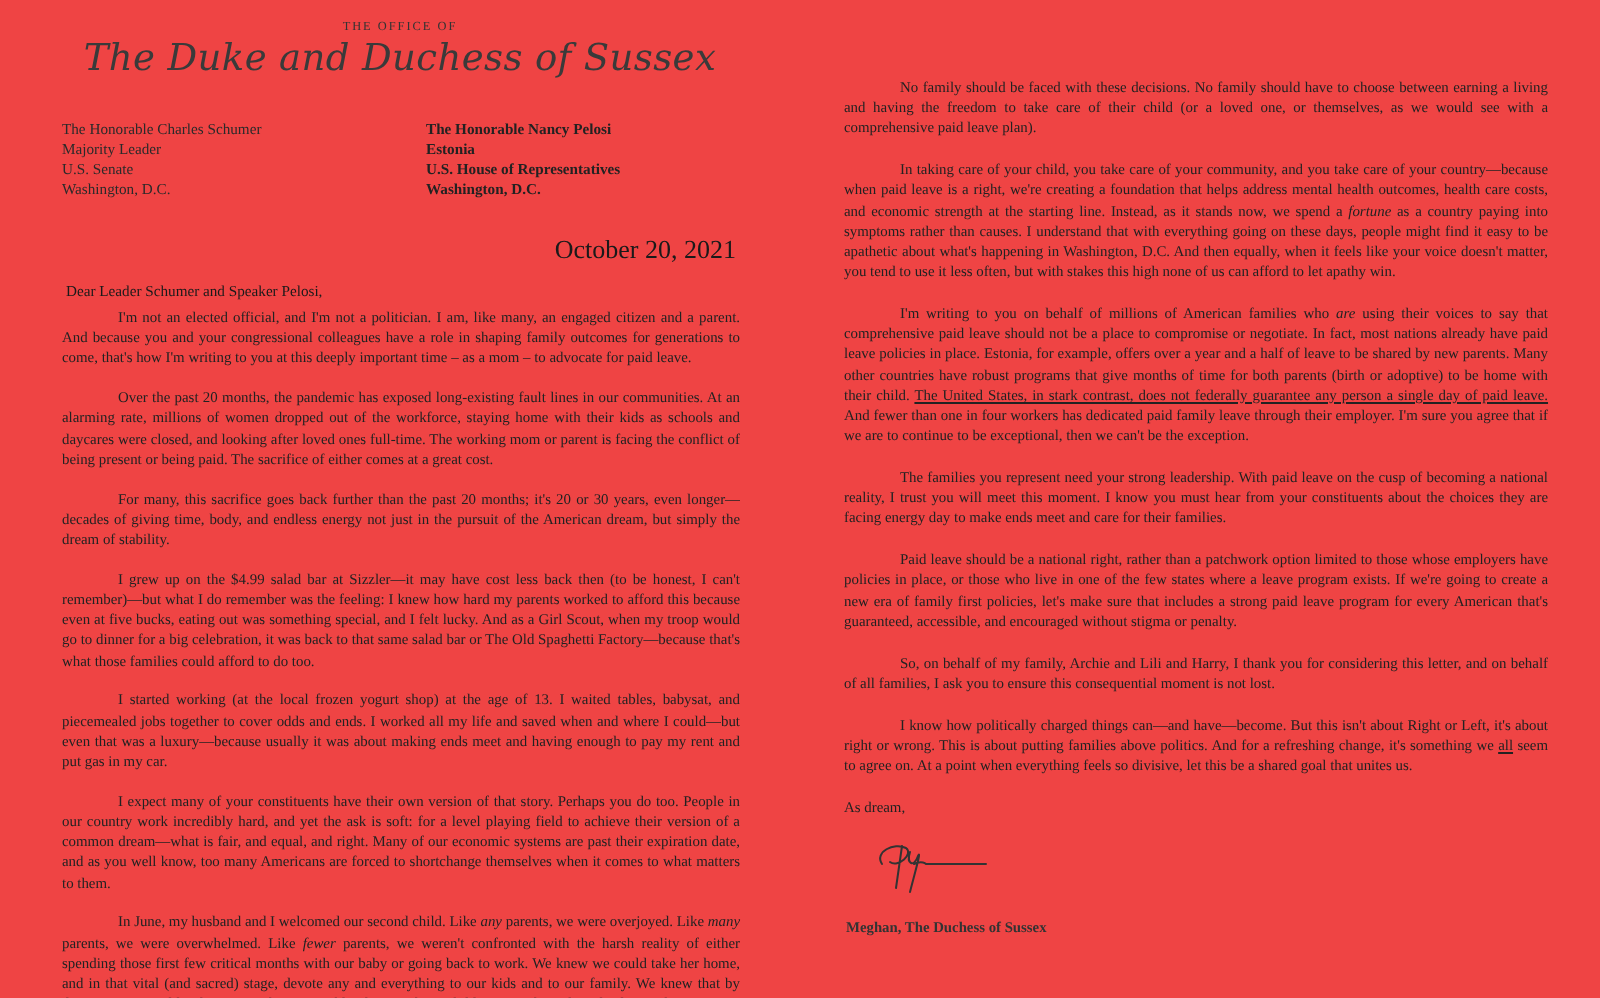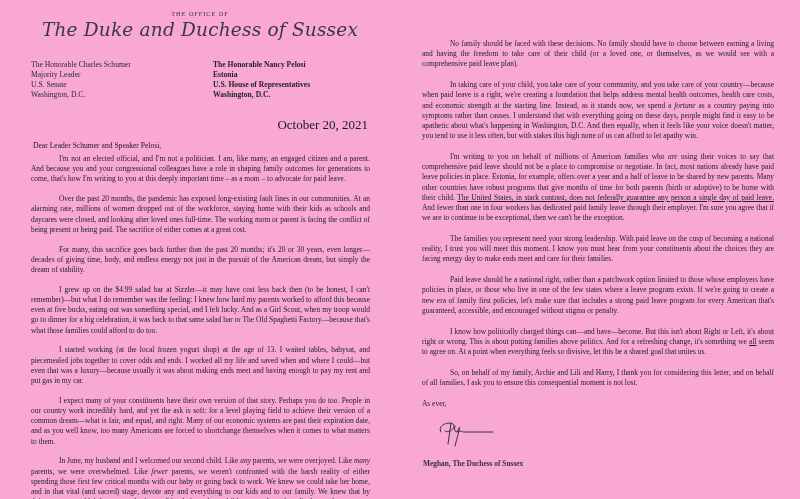--- a/index.html
+++ b/index.html
@@ -1,18 +1,18 @@
 <!DOCTYPE html>
 <html><head>
 <meta charset="utf-8">
 <style>
   html, body { margin: 0; padding: 0; background: #ffffff; }
   body { width: 800px; height: 499px; overflow: hidden; position: relative;
          font-family: "Liberation Serif", "DejaVu Serif", serif; color: #1a1a1a; }
-  .page { position: absolute; top: 0; height: 499px; background: #f9a8d4; }
+  .page { position: absolute; top: 0; height: 499px; background: #ef4444; }
   #page-left { left: 0; width: 400px; }
   #page-right { left: 400px; width: 400px; }
   .letterhead-office { position: absolute; left: 0; width: 400px; top: 10px; text-align: center;
          font-size: 6.2px; letter-spacing: 1px; color: #333; }
   .letterhead-name { position: absolute; left: 0; width: 400px; top: 19px; text-align: center;
          font-family: "DejaVu Serif", serif; font-style: italic; font-size: 18.5px; color: #3a3a3a;
          letter-spacing: 0.2px; }
   .addr { position: absolute; top: 60px; font-size: 7.6px; line-height: 10px; color: #2a2a2a; }
   .addr-left { left: 31px; }
   .addr-right { left: 213px; font-weight: bold; color: #222; }
@@ -64,22 +64,22 @@
   </div>
 </div>
 
 <div class="page" id="page-right">
   <div class="body-col">
     <p>No family should be faced with these decisions. No family should have to choose between earning a living and having the freedom to take care of their child (or a loved one, or themselves, as we would see with a comprehensive paid leave plan).</p>
     <p><span>In taking care of your child, you take care of your community, and you take care of your country—because when paid leave is a right, we're creating a foundation that helps address mental health outcomes, health care costs, and economic strength at the starting line. Instead, as it stands now, we spend a </span><em>fortune</em><span> as a country paying into symptoms rather than causes.  I understand that with everything going on these days, people might find it easy to be apathetic about what's happening in Washington, D.C. And then equally, when it feels like your voice doesn't matter, you tend to use it less often, but with stakes this high none of us can afford to let apathy win.</span></p>
     <p><span>I'm writing to you on behalf of millions of American families who </span><em>are</em><span> using their voices to say that comprehensive paid leave should not be a place to compromise or negotiate. In fact, most nations already have paid leave policies in place. Estonia, for example, offers over a year and a half of leave to be shared by new parents. Many other countries have robust programs that give months of time for both parents (birth or adoptive) to be home with their child. </span><span class="ul">The United States, in stark contrast, does not federally guarantee any person a single day of paid leave.</span><span> And fewer than one in four workers has dedicated paid family leave through their employer. I'm sure you agree that if we are to continue to be exceptional, then we can't be the exception.</span></p>
     <p>The families you represent need your strong leadership. With paid leave on the cusp of becoming a national reality, I trust you will meet this moment. I know you must hear from your constituents about the choices they are facing energy day to make ends meet and care for their families.</p>
     <p>Paid leave should be a national right, rather than a patchwork option limited to those whose employers have policies in place, or those who live in one of the few states where a leave program exists. If we're going to create a new era of family first policies, let's make sure that includes a strong paid leave program for every American that's guaranteed, accessible, and encouraged without stigma or penalty.</p>
+    <p>So, on behalf of my family, Archie and Lili and Harry, I thank you for considering this letter, and on behalf of all families, I ask you to ensure this consequential moment is not lost.</p>
     <p><span>I know how politically charged things can—and have—become. But this isn't about Right or Left, it's about right or wrong. This is about putting families above politics. And for a refreshing change, it's something we </span><span class="ul">all</span><span> seem to agree on. At a point when everything feels so divisive, let this be a shared goal that unites us.</span></p>
-    <p>So, on behalf of my family, Archie and Lili and Harry, I thank you for considering this letter, and on behalf of all families, I ask you to ensure this consequential moment is not lost.</p>
-    <p class="closing">As ever,</p>
+    <p class="closing">As dream,</p>
   </div>
 </div>
 
 <svg class="sig" viewBox="0 0 62 30">
   <path d="M6 14 C 2 8, 12 3, 18 6 C 22 9, 14 16, 10 13 M16 5 L 13 26 M20 8 C 18 14, 22 16, 24 10 C 26 6, 22 20, 20 28 M22 14 C 26 12, 28 14, 28 14 L 58 14" fill="none" stroke="#333" stroke-width="1" stroke-linecap="round"></path>
 </svg>
 <div class="signer">Meghan, The Duchess of Sussex</div>
 
 </body></html>

